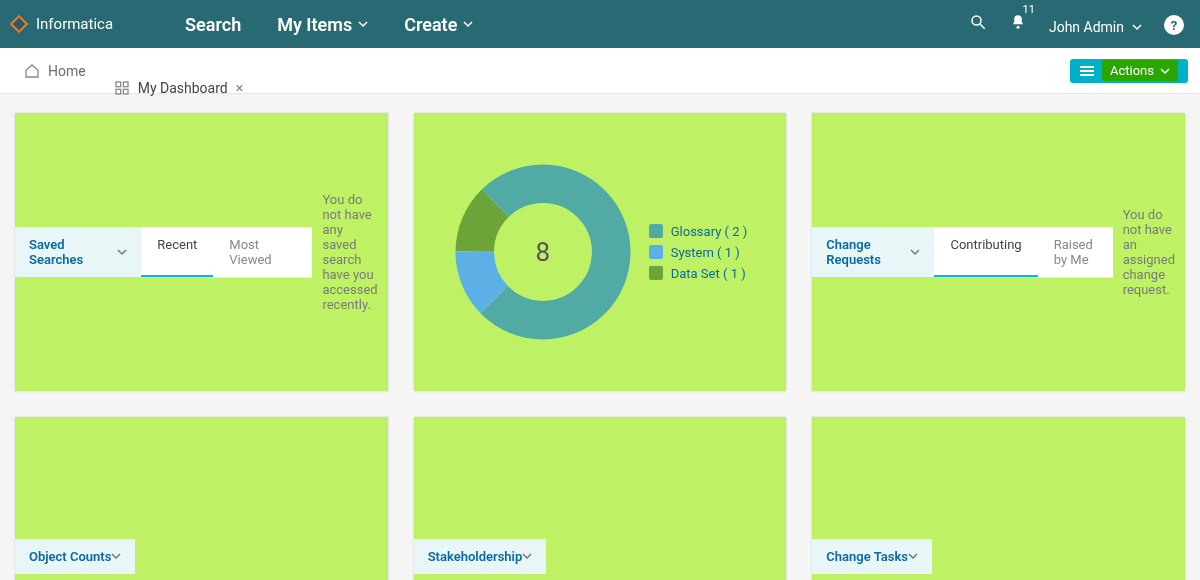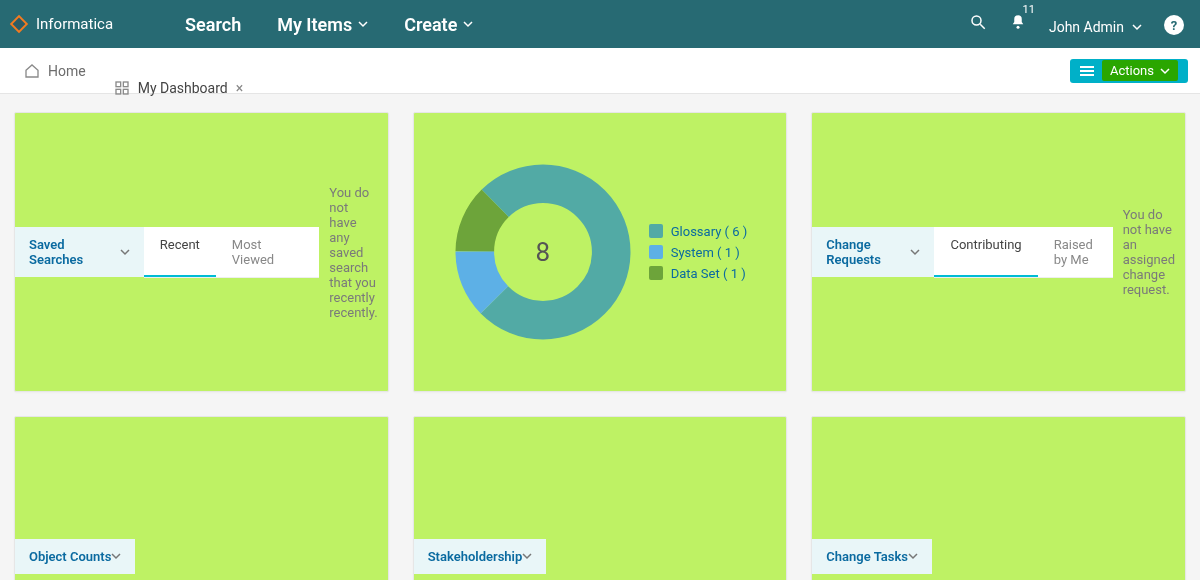--- a/index.html
+++ b/index.html
@@ -144,39 +144,39 @@
       <span>Saved Searches</span>
       <span class="chev"><svg class="chevron-down" viewBox="0 0 10 10">
             <path d="M1 3 L5 7 L9 3" stroke="#777" stroke-width="1.5" fill="none"></path>
           </svg></span>
     </div>
     <div class="card-tabs">
       <div class="card-tab active">Recent</div>
       <div class="card-tab">Most Viewed</div>
     </div>
     <div class="card-body">
-      <span>You do not have any saved search that you recently recently.</span>
+      <span>You do not have any saved search have you accessed recently.</span>
     </div>
   </div>
 
   <div class="card">
     <div class="card-body">
       <div class="donut-wrap">
         <div class="donut">
           <svg viewBox="0 0 42 42" id="donut-svg">
               <circle cx="21" cy="21" r="15.915" fill="transparent" stroke="#6da43a" stroke-width="9" stroke-dasharray="12.5 87.5" stroke-dashoffset="25"></circle>
               <circle cx="21" cy="21" r="15.915" fill="transparent" stroke="#52aaa5" stroke-width="9" stroke-dasharray="75 25" stroke-dashoffset="12.5"></circle>
               <circle cx="21" cy="21" r="15.915" fill="transparent" stroke="#5db0e6" stroke-width="9" stroke-dasharray="12.5 87.5" stroke-dashoffset="-62.5"></circle>
             </svg>
           <div class="donut-center">8</div>
         </div>
         <div class="legend">
           <div class="legend-row">
               <span class="sw" style="background:#52aaa5"></span>
-              <span>Glossary ( 6 )</span>
+              <span>Glossary ( 2 )</span>
             </div>
           <div class="legend-row">
               <span class="sw" style="background:#5db0e6"></span>
               <span>System ( 1 )</span>
             </div>
           <div class="legend-row">
               <span class="sw" style="background:#6da43a"></span>
               <span>Data Set ( 1 )</span>
             </div>
         </div>

